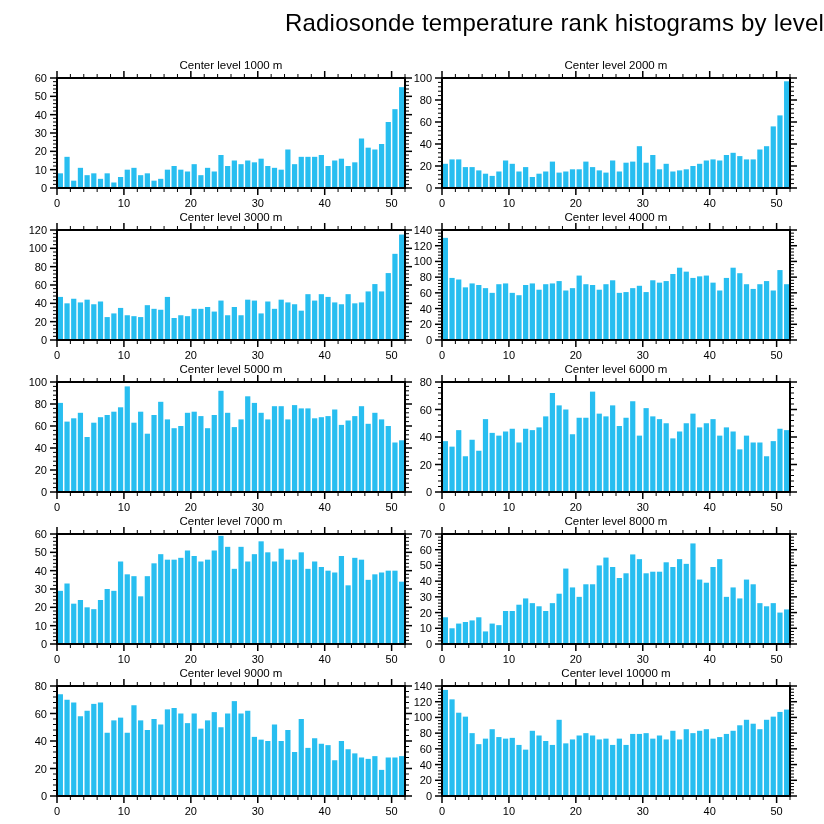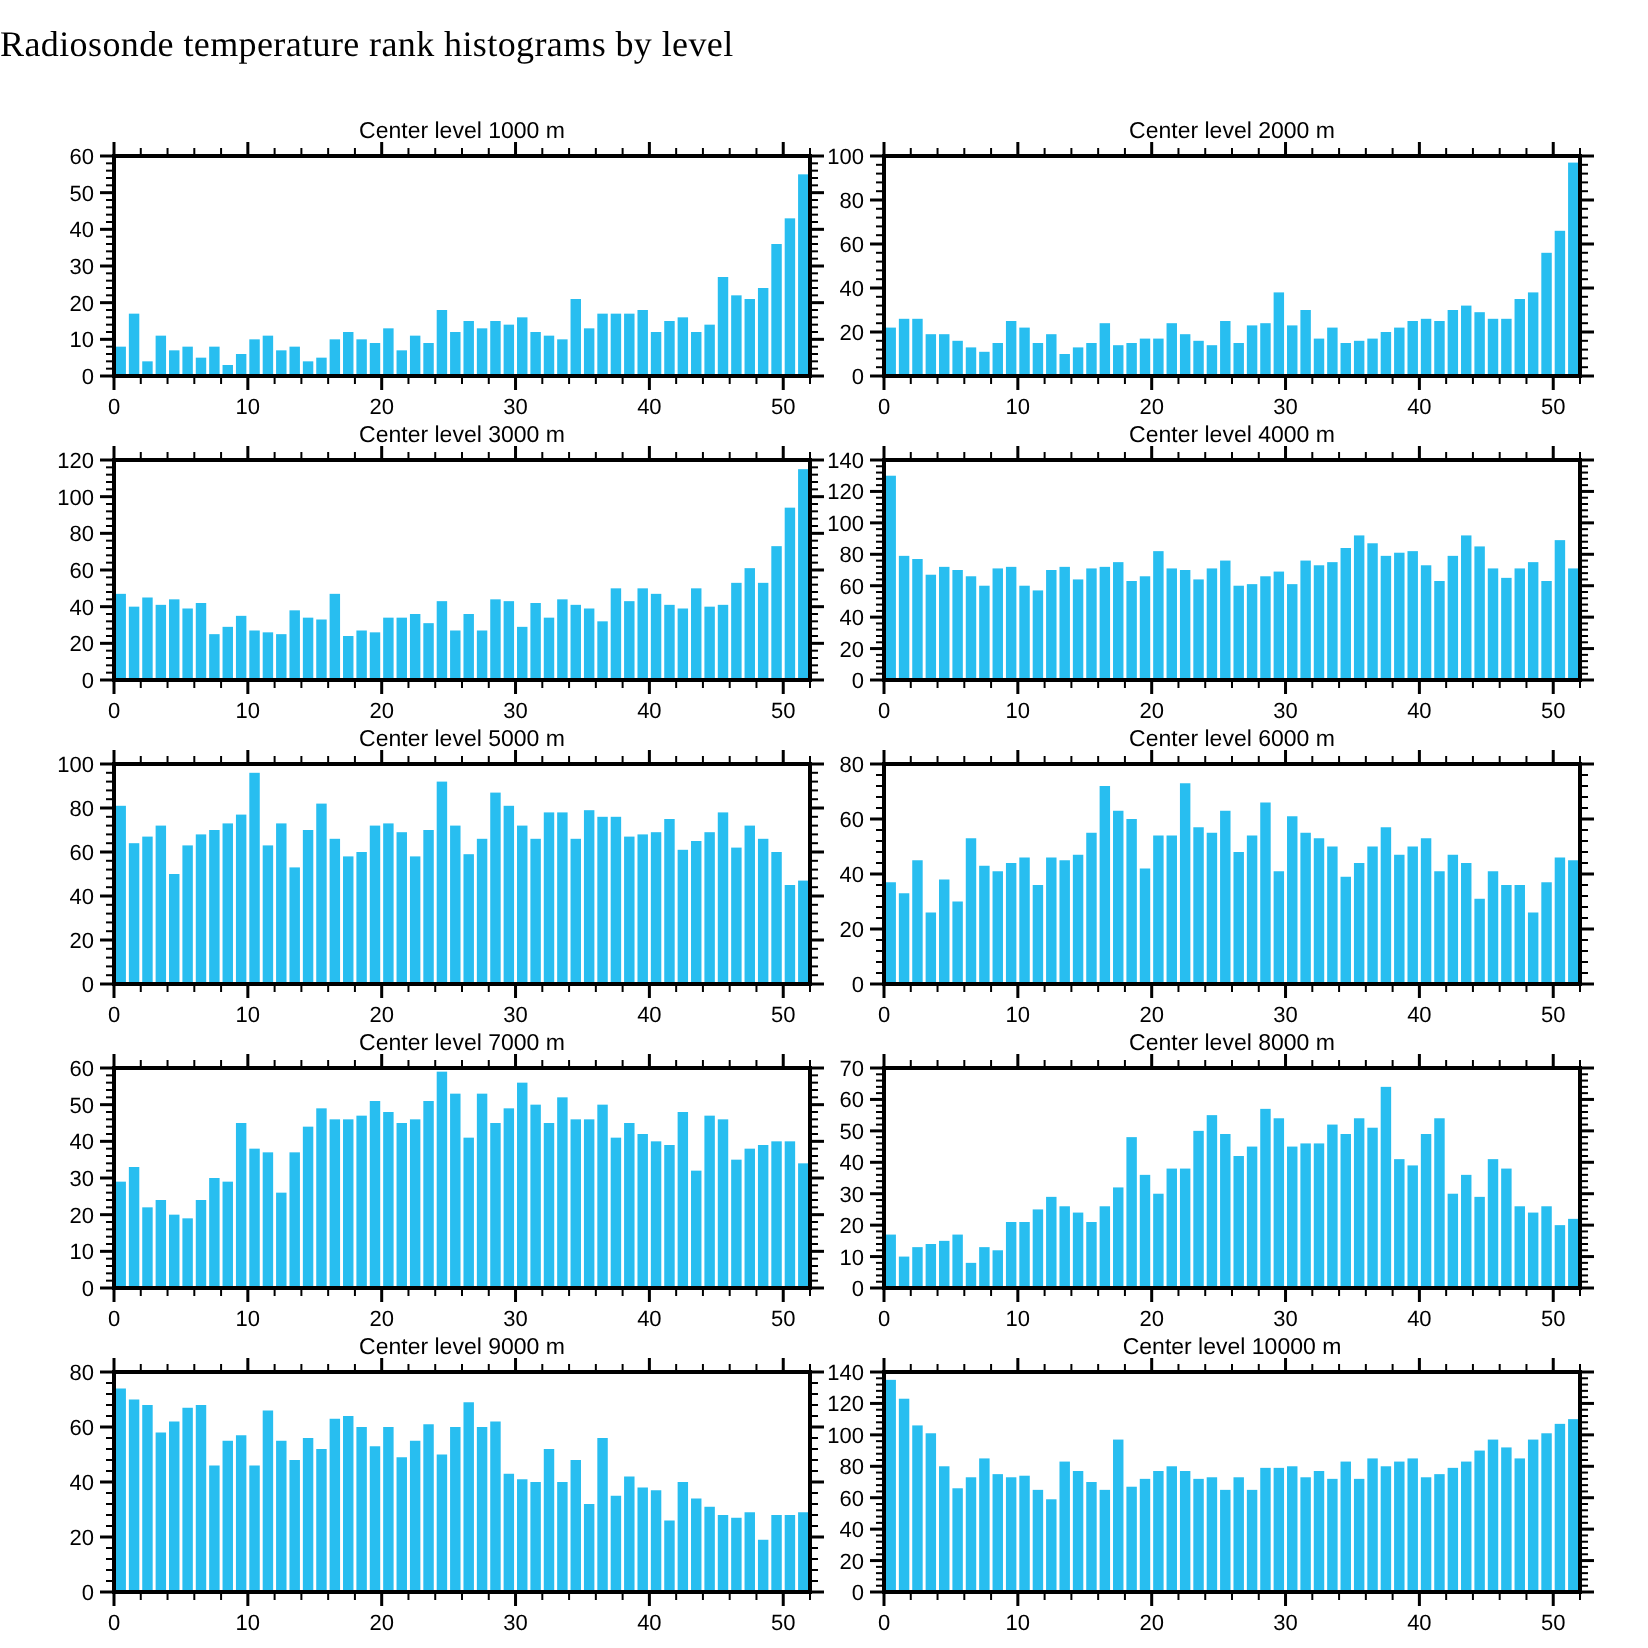--- a/index.html
+++ b/index.html
@@ -2,27 +2,26 @@
 <html><head>
 <meta charset="utf-8">
 <style>
   html,body{margin:0;padding:0;background:#ffffff;}
   body{
     width:824px;height:824px;overflow:hidden;
     font-family:"Liberation Sans", sans-serif;
     color:#000;
   }
   h1{
-    text-align:left;
-    font-size:18px;
+    text-align:right;
+    font-size:24px;
     font-weight:400;
     margin:11px 0 0 0;
     line-height:23px;
     letter-spacing:.2px;
-    font-family:Liberation Serif, serif;
   }
   #grid{
     margin-top:18px;
     display:grid;
     grid-template-columns:412px 412px;
     grid-auto-rows:152px;
   }
   .panel{width:412px;height:152px;position:relative;}
   .panel svg{overflow:visible;display:block;}
   .ptitle{font-size:11.5px;}

